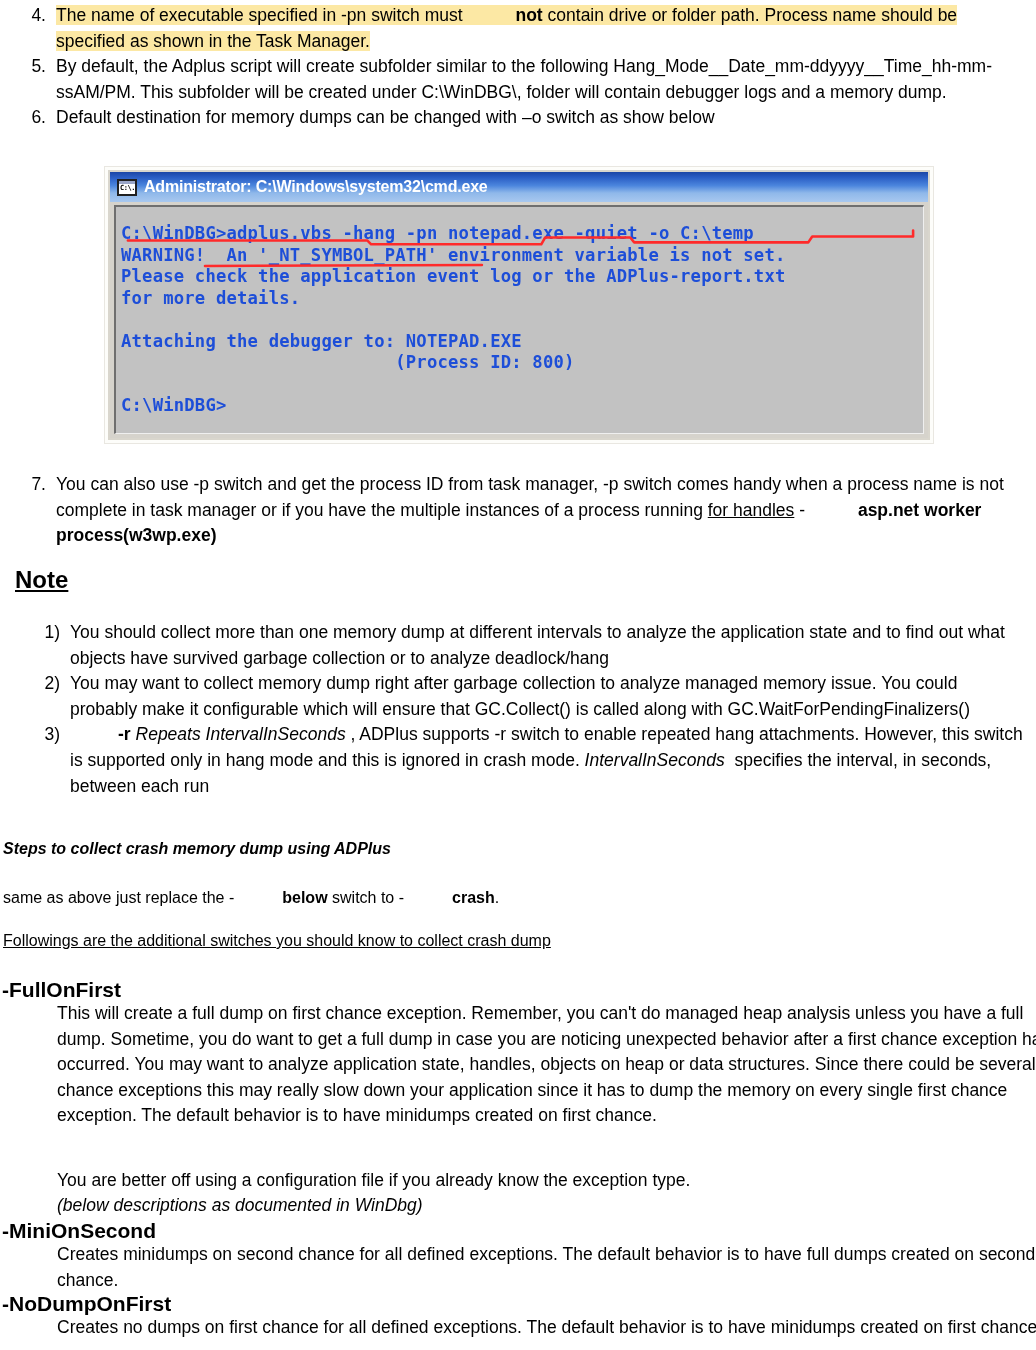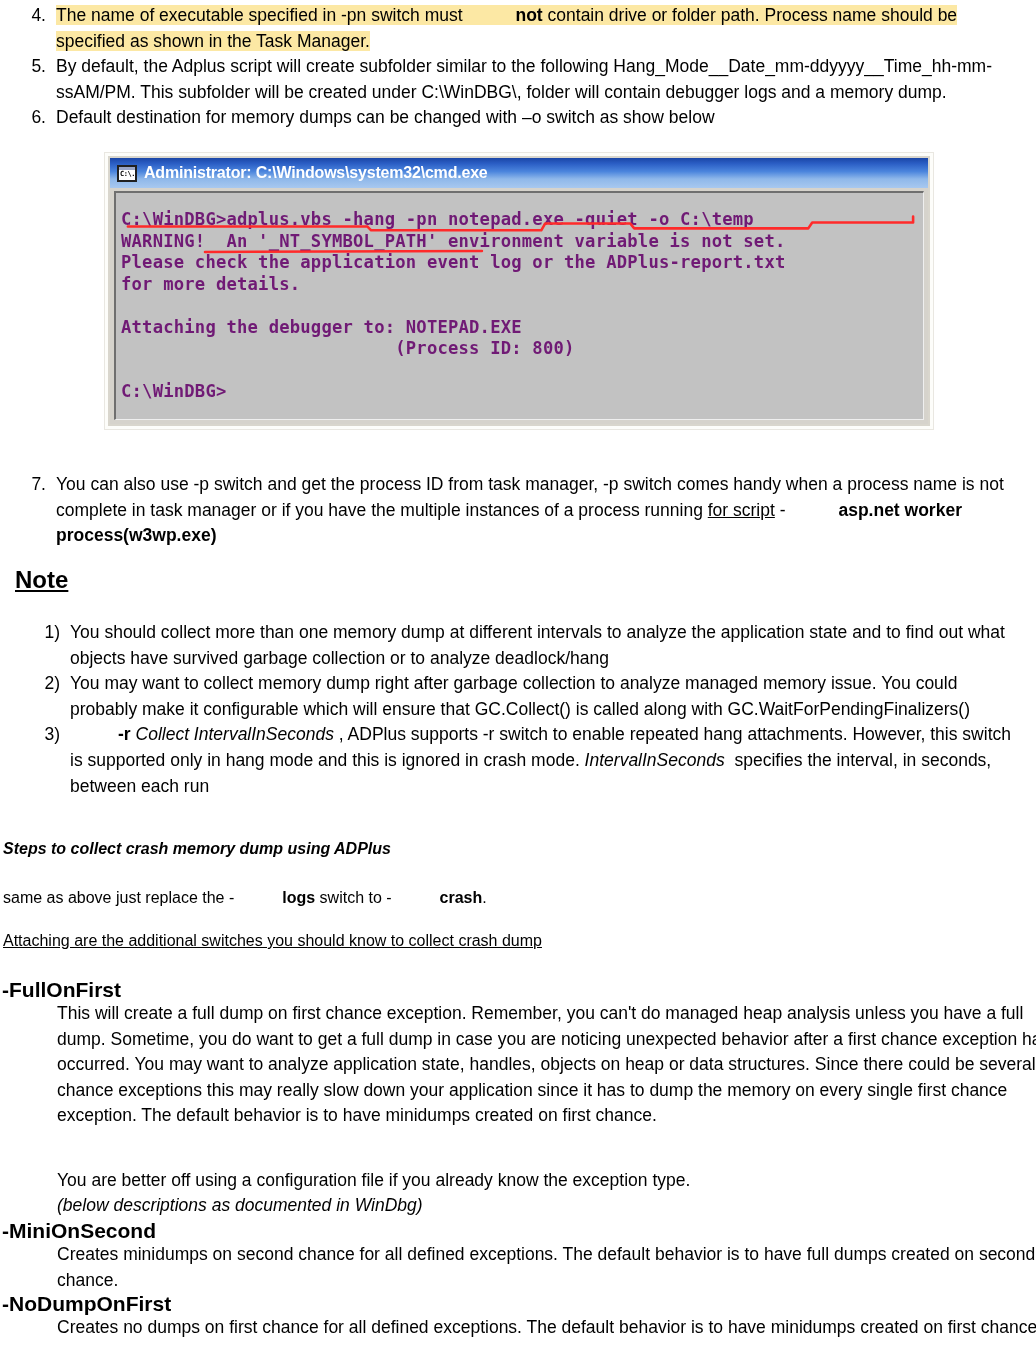--- a/index.html
+++ b/index.html
@@ -91,21 +91,21 @@
   .underline-line {
     font-size: 16px;
     line-height: 25.6px;
     text-decoration: underline;
   }
 
   
   .cmd-figure {
     position: absolute;
     left: 104px;
-    top: 152px;
+    top: 166px;
     width: 830px;
     height: 278px;
     background: #fdfdfa;
     border: 1px solid #e9e7e1;
     box-sizing: border-box;
     padding: 3px;
   }
   .cmd-window {
     width: 100%;
     height: 100%;
@@ -176,21 +176,21 @@
     overflow: hidden;
   }
   .cmd-text {
     position: absolute;
     left: 5px;
     top: 16px;
     font-family: "DejaVu Sans Mono", monospace;
     font-size: 17.2px;
     line-height: 21.5px;
     font-weight: bold;
-    color: #701a75;
+    color: #1d4ed8;
     white-space: pre;
     letter-spacing: 0.2px;
   }
 
   
   .red-underline {
     position: absolute;
     pointer-events: none;
     left: 0;
     top: 0;
@@ -216,48 +216,48 @@
     </div>
 
     <div class="li list-decimal">
       <div class="li-num">6.</div>
       <div class="li-body">Default destination for memory dumps can be changed with –o switch as show below</div>
     </div>
   </div>
 
   <div class="li list-decimal" style="position:absolute;left:0;top:472px;width:1036px;">
     <div class="li-num">7.</div>
-    <div class="li-body">You can also use -p switch and get the process ID from task manager, -p switch comes handy when a process name is not complete in task manager or if you have the multiple instances of a process running <span class="u">for script</span> - <b>asp.net worker process(w3wp.exe)</b></div>
+    <div class="li-body">You can also use -p switch and get the process ID from task manager, -p switch comes handy when a process name is not complete in task manager or if you have the multiple instances of a process running <span class="u">for handles</span> - <b>asp.net worker process(w3wp.exe)</b></div>
   </div>
 
   <h2 class="note" style="position:absolute;left:15px;top:566px;">Note</h2>
 
   <div style="position:absolute;left:0;top:620px;width:1036px;">
 
     <div class="li list-paren">
       <div class="li-num">1)</div>
       <div class="li-body">You should collect more than one memory dump at different intervals to analyze the application state and to find out what objects have survived garbage collection or to analyze deadlock/hang</div>
     </div>
 
     <div class="li list-paren">
       <div class="li-num">2)</div>
       <div class="li-body">You may want to collect memory dump right after garbage collection to analyze managed memory issue. You could probably make it configurable which will ensure that GC.Collect() is called along with GC.WaitForPendingFinalizers()</div>
     </div>
 
     <div class="li list-paren">
       <div class="li-num">3)</div>
-      <div class="li-body"><b>-r</b> <i>Collect IntervalInSeconds</i> , ADPlus supports -r switch to enable repeated hang attachments. However, this switch is supported only in hang mode and this is ignored in crash mode. <i>IntervalInSeconds</i>&nbsp; specifies the interval, in seconds, between each run</div>
+      <div class="li-body"><b>-r</b> <i>Repeats IntervalInSeconds</i> , ADPlus supports -r switch to enable repeated hang attachments. However, this switch is supported only in hang mode and this is ignored in crash mode. <i>IntervalInSeconds</i>&nbsp; specifies the interval, in seconds, between each run</div>
     </div>
   </div>
 
   <div class="strong-head" style="position:absolute;left:3px;top:836px;">Steps to collect crash memory dump using ADPlus</div>
 
-  <div class="plain" style="position:absolute;left:3px;top:885px;">same as above just replace the -<b>logs</b> switch to -<b>crash</b>.</div>
-
-  <div class="underline-line" style="position:absolute;left:3px;top:928px;">Attaching are the additional switches you should know  to collect crash dump</div>
+  <div class="plain" style="position:absolute;left:3px;top:885px;">same as above just replace the -<b>below</b> switch to -<b>crash</b>.</div>
+
+  <div class="underline-line" style="position:absolute;left:3px;top:928px;">Followings are the additional switches you should know  to collect crash dump</div>
 
   <div class="switch-head" style="position:absolute;left:2px;top:977px;">-FullOnFirst</div>
   <div class="switch-body" style="position:absolute;left:0;top:1001px;width:1036px;box-sizing:border-box;">This will create a full dump on first chance exception. Remember, you can't do managed heap analysis unless you have a full dump. Sometime, you do want to get a full dump in case you are noticing unexpected behavior after a first chance exception has occurred. You may want to analyze application state, handles, objects on heap or data structures. Since there could be several first chance exceptions this may really slow down your application since it has to dump the memory on every single first chance exception.  The default behavior is to have minidumps created on first chance.</div>
 
   <div class="switch-body" style="position:absolute;left:0;top:1168px;width:1036px;box-sizing:border-box;">You are better off using a configuration file if you already know the exception type.</div>
   <div class="switch-body" style="position:absolute;left:0;top:1193px;width:1036px;box-sizing:border-box;font-style:italic;">(below descriptions as documented in WinDbg)</div>
 
   <div class="switch-head" style="position:absolute;left:2px;top:1218px;">-MiniOnSecond</div>
   <div class="switch-body" style="position:absolute;left:0;top:1242px;width:1036px;box-sizing:border-box;">Creates minidumps on second chance for all defined exceptions. The default behavior is to have full dumps created on second chance.</div>
 

